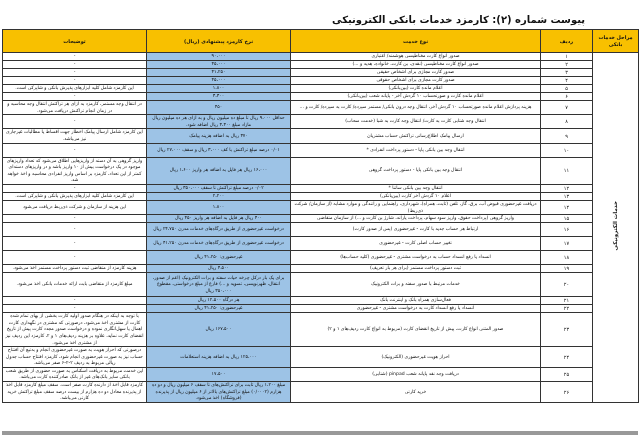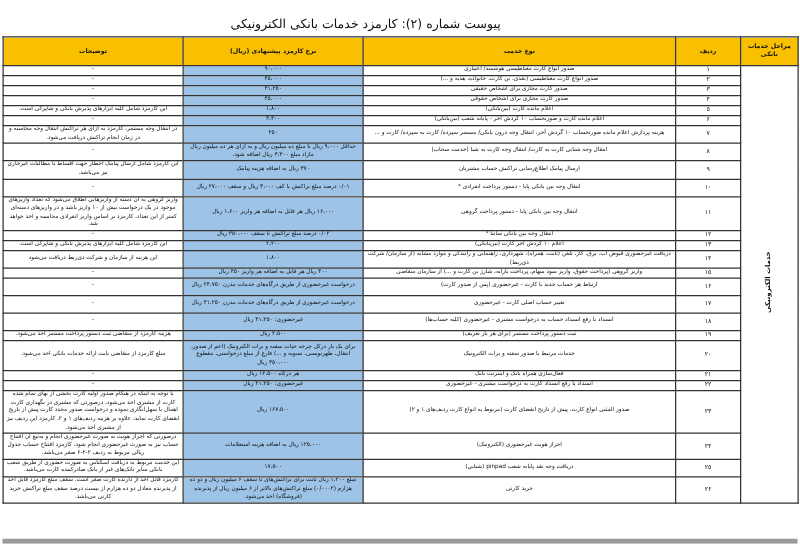--- a/index.html
+++ b/index.html
@@ -1,17 +1,17 @@
 <!DOCTYPE html>
 <html><head>
 <meta charset="utf-8">
 <style>
   html,body{margin:0;padding:0;background:#fff;}
   body{width:640px;height:435px;overflow:hidden;font-family:"DejaVu Sans",sans-serif;position:relative;}
-  .title{position:absolute;top:14px;left:0;width:585px;text-align:center;font-size:10px;font-weight:normal;color:#111;direction:rtl;}
+  .title{position:absolute;top:14px;left:0;width:585px;text-align:right;font-size:10px;font-weight:bold;color:#111;direction:rtl;}
   .page{position:absolute;top:29px;left:2px;width:636px;height:404px;}
   table{border-collapse:collapse;width:636px;table-layout:fixed;direction:rtl;}
   td,th{border:1px solid #333;padding:0 2px;text-align:center;vertical-align:middle;font-size:4.6px;line-height:6.6px;color:#111;overflow:hidden;}
   th{background:#f8c000;font-weight:bold;height:22px;font-size:5px;}
   td.fee{background:#9dc3e6;}
   td.num{font-size:5px;}
   td.cat{background:#fff;}
   .cat-text{writing-mode:vertical-rl;transform:rotate(180deg);font-weight:bold;font-size:5.5px;display:inline-block;}
   td.desc{text-align:center;}
   .bottom-shadow{position:absolute;left:2px;top:431px;width:636px;height:4px;background:#999;}

